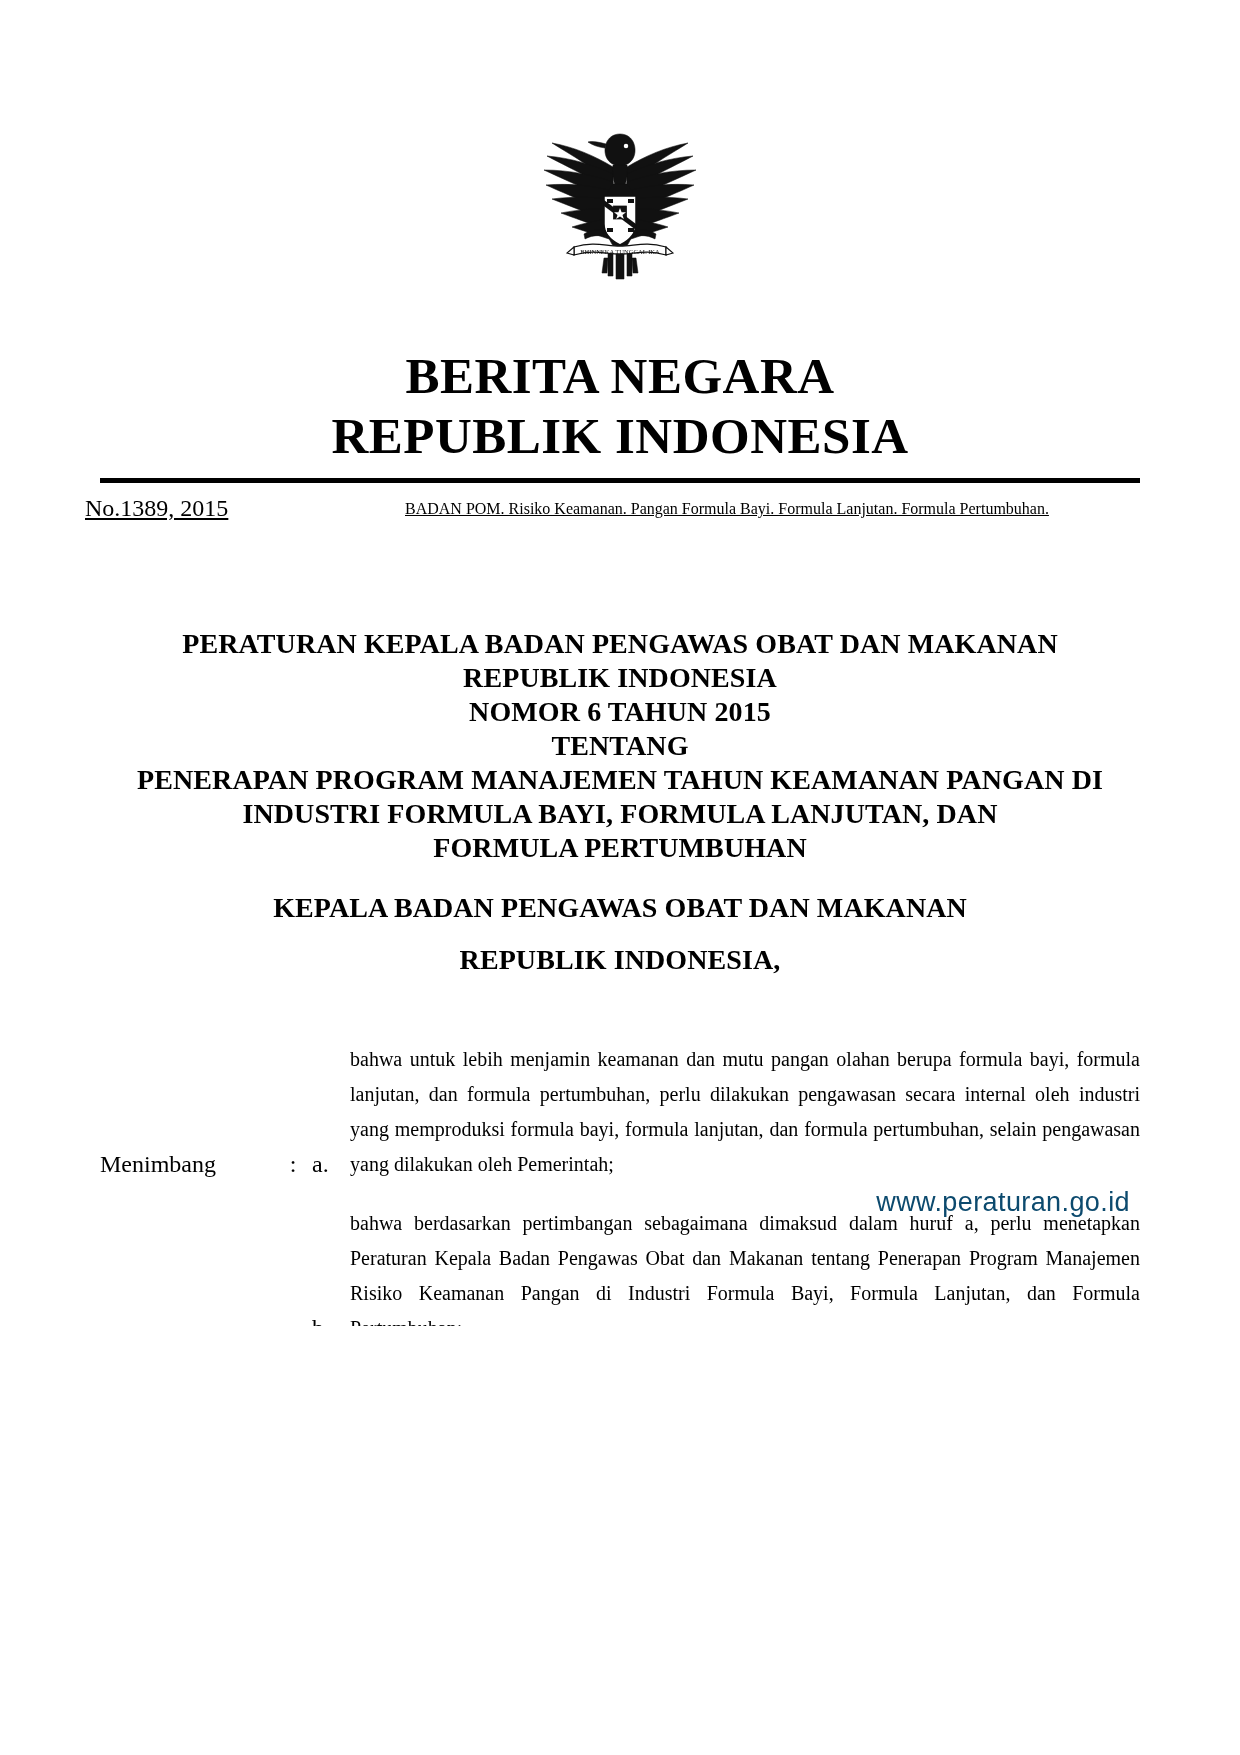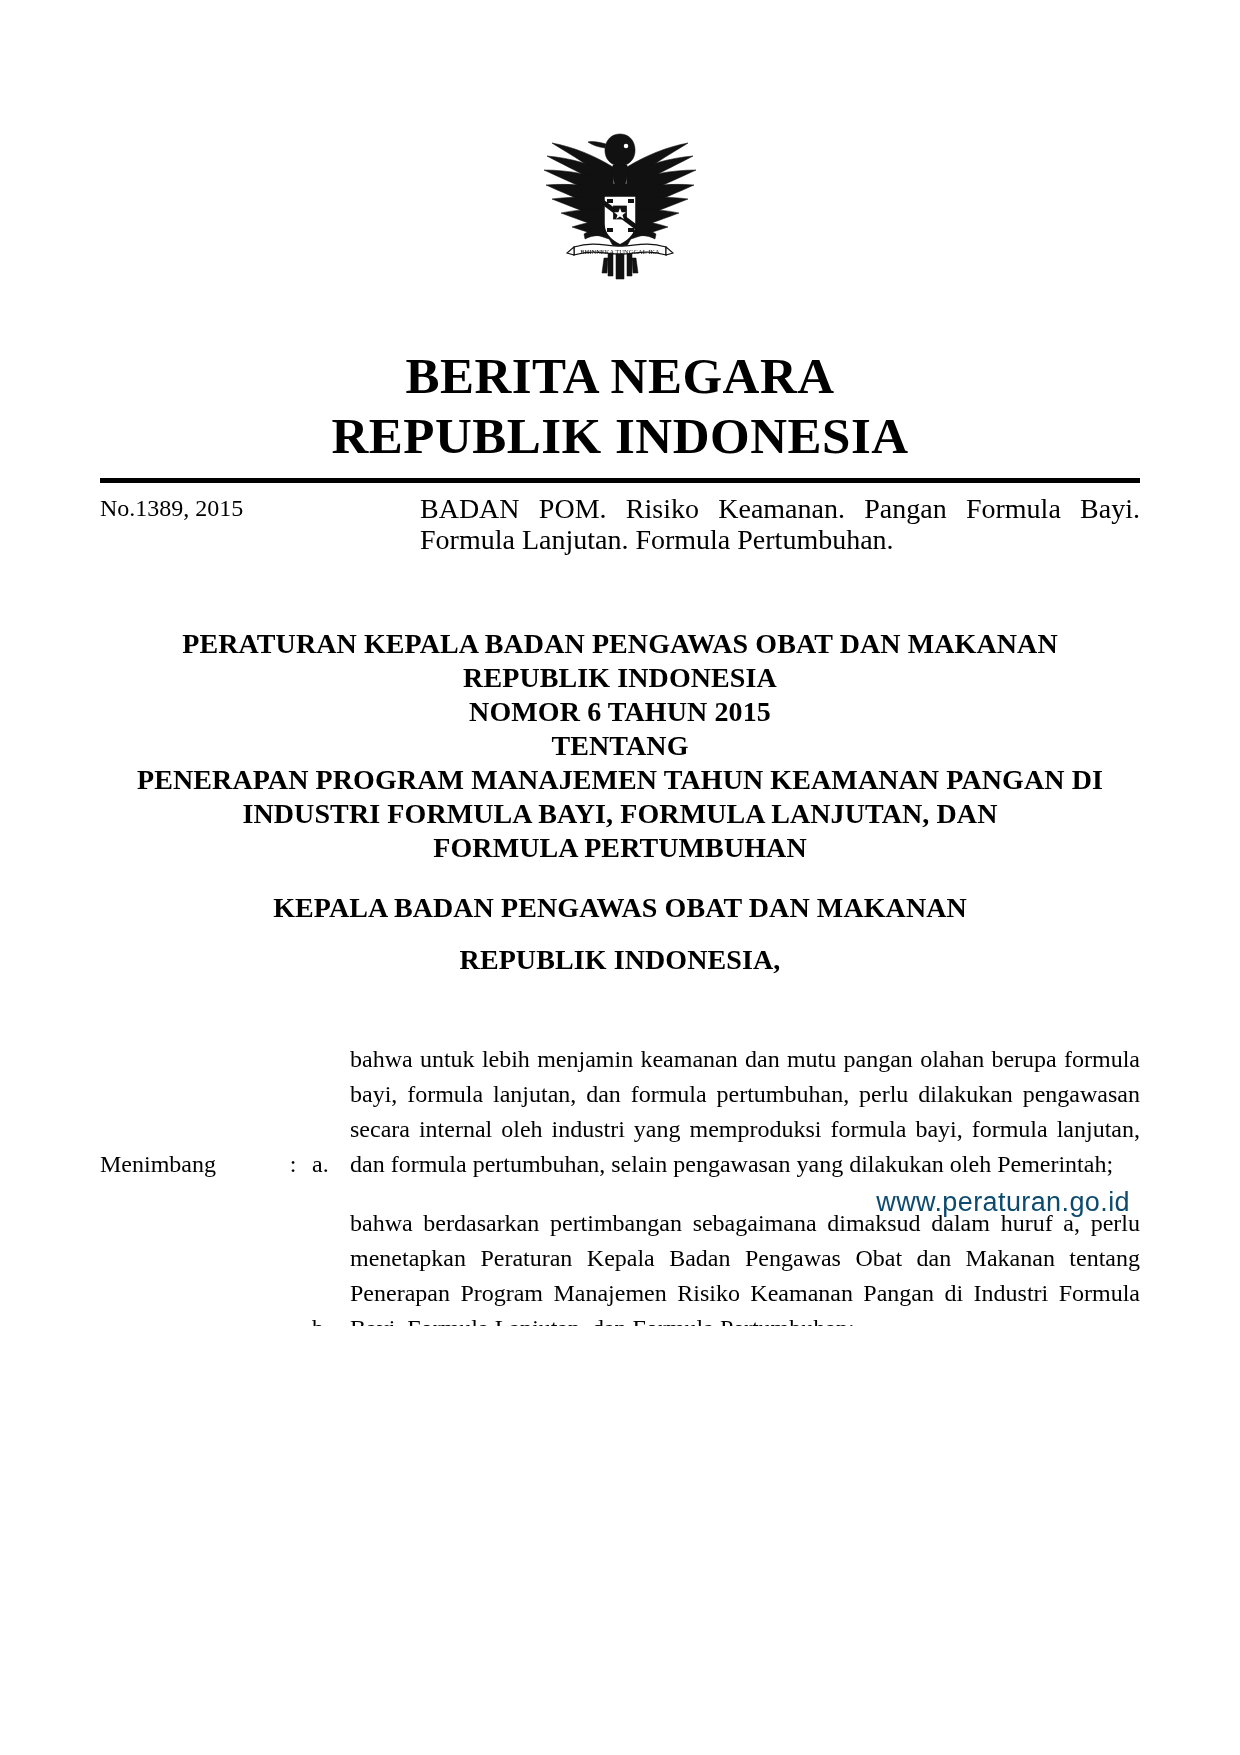--- a/index.html
+++ b/index.html
@@ -55,35 +55,36 @@
     left: 100px;
     width: 1040px;
     height: 5px;
     background: #000000;
   }
 
   
   .gazette-head {
     position: absolute;
     top: 481px;
-    left: 100px;
+    left: 85px;
     width: 1040px;
     display: flex;
     align-items: flex-start;
+    text-decoration: underline;
   }
   .gazette-no {
     width: 320px;
     flex: 0 0 320px;
     font-size: 24px;
     line-height: 31px;
     white-space: nowrap;
   }
   .gazette-subject {
     flex: 1 1 auto;
-    font-size: 28px;
+    font-size: 16px;
     line-height: 31px;
     text-align: justify;
     text-align-last: left;
     text-justify: inter-word;
   }
 
   
   .title-block {
     position: absolute;
     top: 615px;
@@ -133,21 +134,21 @@
     flex: 0 0 46px;
     width: 46px;
     font-size: 24px;
     line-height: 35px;
     text-align: left;
     padding-left: 8px;
     box-sizing: border-box;
   }
   .clause-text {
     flex: 1 1 auto;
-    font-size: 24px;
+    font-size: 20px;
     line-height: 35px;
     text-align: justify;
     text-align-last: left;
     text-justify: inter-word;
     hyphens: none;
   }
 
   
   .watermark {
     position: absolute;

